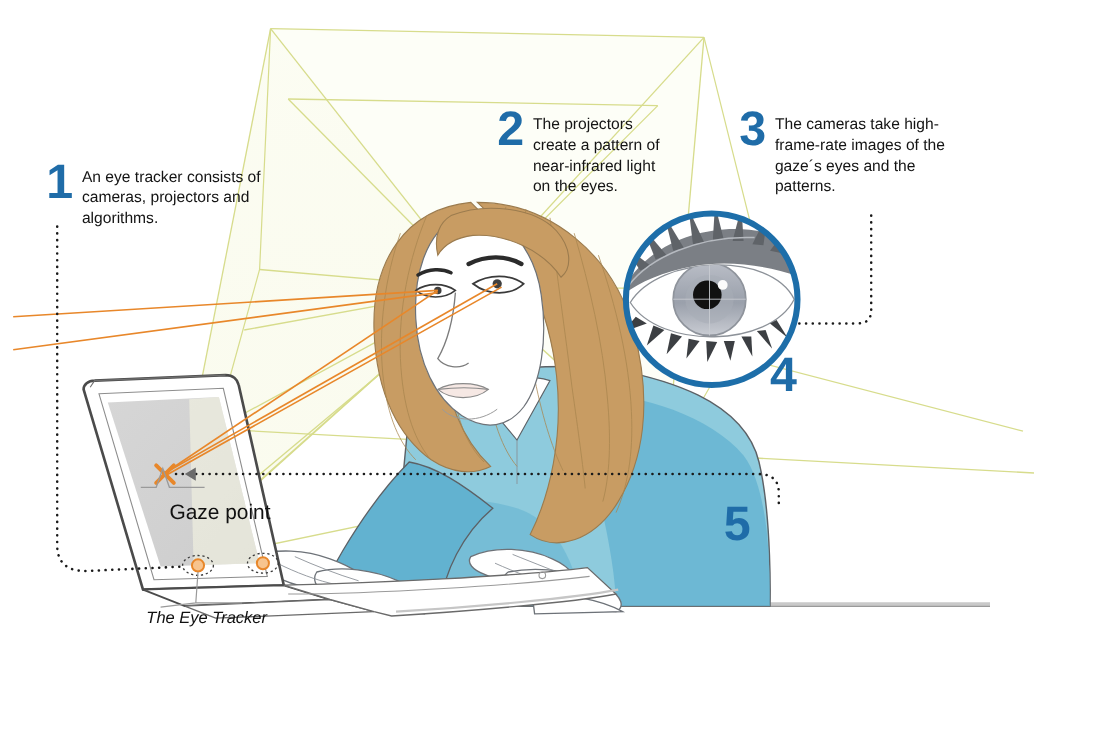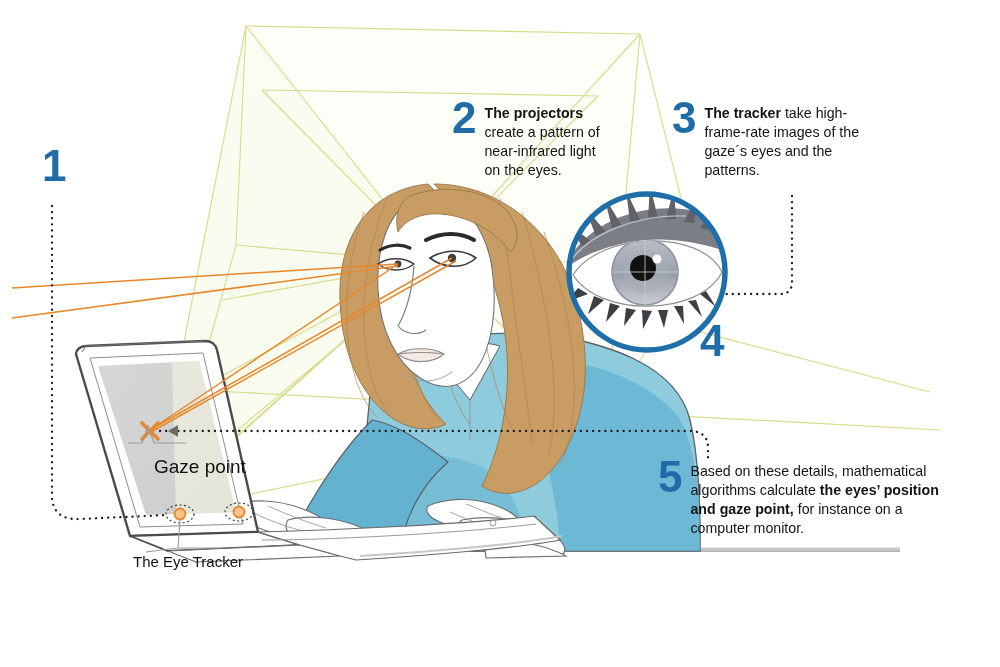--- a/index.html
+++ b/index.html
@@ -40,37 +40,37 @@
     letter-spacing: -1px;
     flex: 0 0 auto;
     margin-top: -4px;
   }
   .body {
     font-size: 14.2px;
     line-height: 1.34;
     color: #141414;
     font-weight: normal;
   }
-  .body b { font-weight: bold; }
+  .body b { font-weight: normal; }
   .c1 { left: 42px;  top: 152px; width: 250px; }
   .c2 { left: 452px; top: 104px; width: 160px; }
   .c3 { left: 672px; top: 104px; width: 190px; }
   .c4 { left: 700px; top: 326px; width: 250px; }
   .c5 { left: 658px; top: 462px; width: 300px; }
 
   .c1 .num, .c2 .num, .c3 .num { margin-top: -5px; }
 
   .label {
     position: absolute;
     font-size: 17px;
     color: #111111;
     white-space: nowrap;
   }
   .label-gaze { left: 136px; top: 456px; font-size: 19px; margin-left: 18px; }
-  .label-tracker { left: 133px; top: 553px; font-size: 15px; }
+  .label-tracker { left: 133px; top: 553px; font-size: 15px; font-style: italic; }
 </style>
 </head>
 <body>
 
 <div id="stage">
 
   <svg id="art" viewBox="0 0 1000 667">
     <defs>
       <linearGradient id="beamFade" x1="0" y1="0" x2="0" y2="1">
         <stop offset="0%" stop-color="#fbfcef" stop-opacity="0.9"></stop>
@@ -305,37 +305,37 @@
         <path d="M566 268 C 586 232, 640 214, 686 216" fill="none" stroke="#b6bac0" stroke-width="1.4"></path>
 
         <path d="M578 208 C 610 184, 686 184, 718 210 L 724 196 C 688 170, 606 170, 572 196 Z" fill="#6f7379"></path>
       </g>
       <circle cx="647" cy="272" r="78" fill="none" stroke="#1d6ea9" stroke-width="5.5"></circle>
     </g>
   </svg>
 
   <div class="callout c1">
     <div class="num">1</div>
+    <div class="body"><b>An eye tracker</b><span> consists of cameras, projectors and algorithms.</span></div>
   </div>
 
   <div class="callout c2">
     <div class="num">2</div>
     <div class="body"><b>The projectors</b><span> create a pattern of near-infrared light on the eyes.</span></div>
   </div>
 
   <div class="callout c3">
     <div class="num">3</div>
-    <div class="body"><b>The tracker</b><span> take high-frame-rate images of the gaze´s eyes and the patterns.</span></div>
+    <div class="body"><b>The cameras</b><span> take high-frame-rate images of the gaze´s eyes and the patterns.</span></div>
   </div>
 
   <div class="callout c4">
     <div class="num">4</div>
   </div>
 
   <div class="callout c5">
     <div class="num">5</div>
-    <div class="body"><span>Based on these details, mathematical algorithms calculate </span><b>the eyes’ position and gaze point,</b><span> for instance on a computer monitor.</span></div>
   </div>
 
   <div class="label label-gaze">Gaze point</div>
   <div class="label label-tracker">The Eye Tracker</div>
 
 </div>
 
 </body></html>

